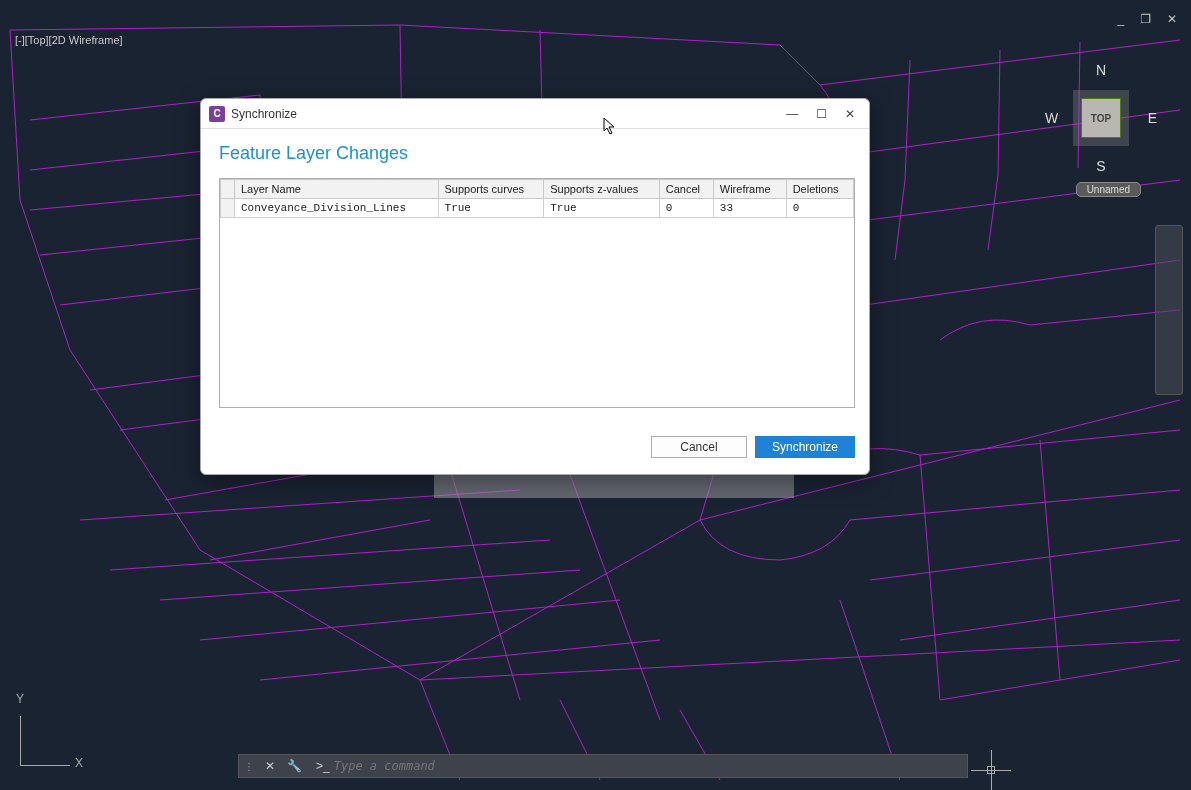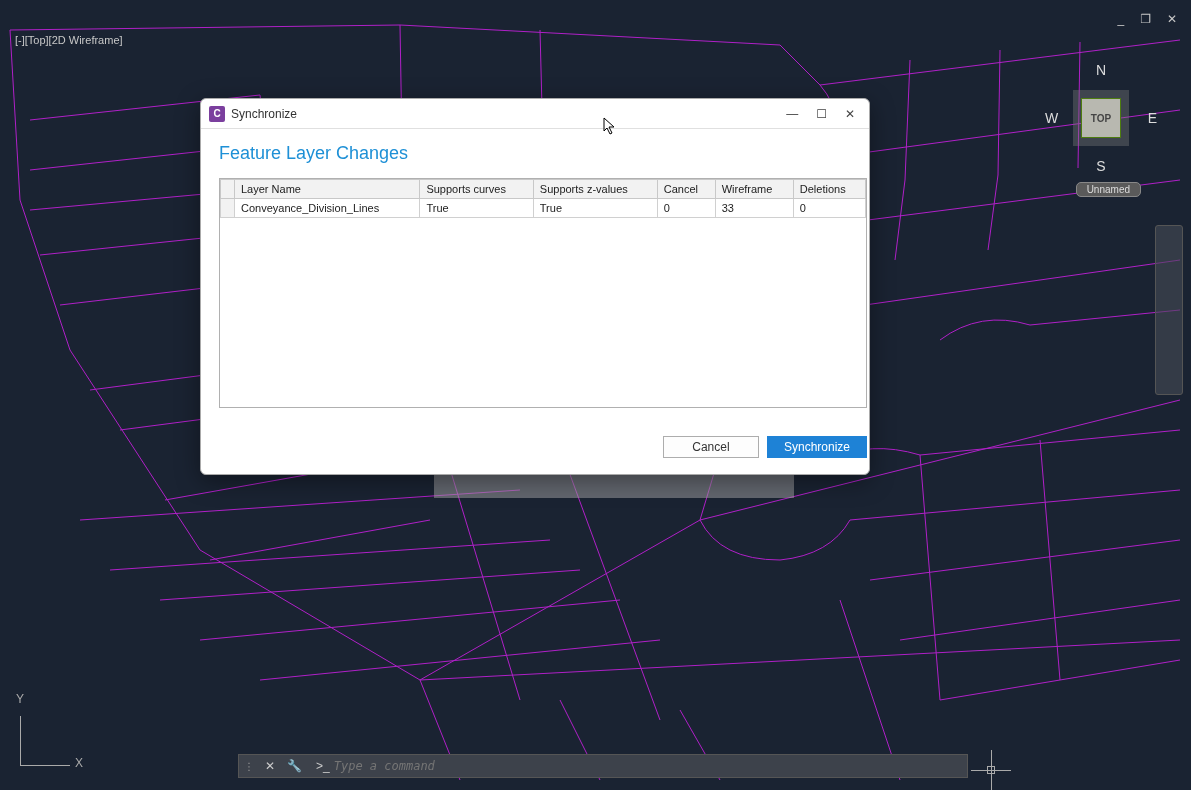--- a/index.html
+++ b/index.html
@@ -136,21 +136,21 @@
   width: 16px; height: 16px;
   background: #7b3f9e;
   border-radius: 2px;
   margin-right: 6px;
   display:flex;align-items:center;justify-content:center;
   color:#fff;font-size:10px;font-weight:bold;
 }
 .dlg-title { font-size: 12px; color: #333; }
 .dlg-winbtns { margin-left: auto; display:flex; gap: 18px; padding-right:6px; }
 .dlg-winbtns span { color:#444; cursor:pointer; font-size:12px; }
-.dlg-body { padding: 14px 2px 16px 18px; }
+.dlg-body { padding: 14px 14px 16px 18px; }
 .dlg-heading {
   font-size: 18px;
   color: #1e90d6;
   font-weight: 400;
   margin-bottom: 14px;
 }
 .dlg-table {
   width: 100%;
   border: 1px solid #b0b0b0;
   border-collapse: collapse;
@@ -161,20 +161,21 @@
   text-align: left;
   padding: 3px 6px;
   border: 1px solid #c8c8c8;
   font-weight: normal;
   color: #222;
 }
 .dlg-table td {
   padding: 3px 6px;
   border: 1px solid #d0d0d0;
   color: #222;
+  font-family: Liberation Mono, monospace;
 }
 .dlg-table .corner { width: 14px; background:#f2f2f2; }
 .table-wrap {
   border: 1px solid #b0b0b0;
   height: 230px;
   overflow: hidden;
   background:#fff;
 }
 .dlg-footer {
   display: flex; justify-content: flex-end; gap: 8px;

